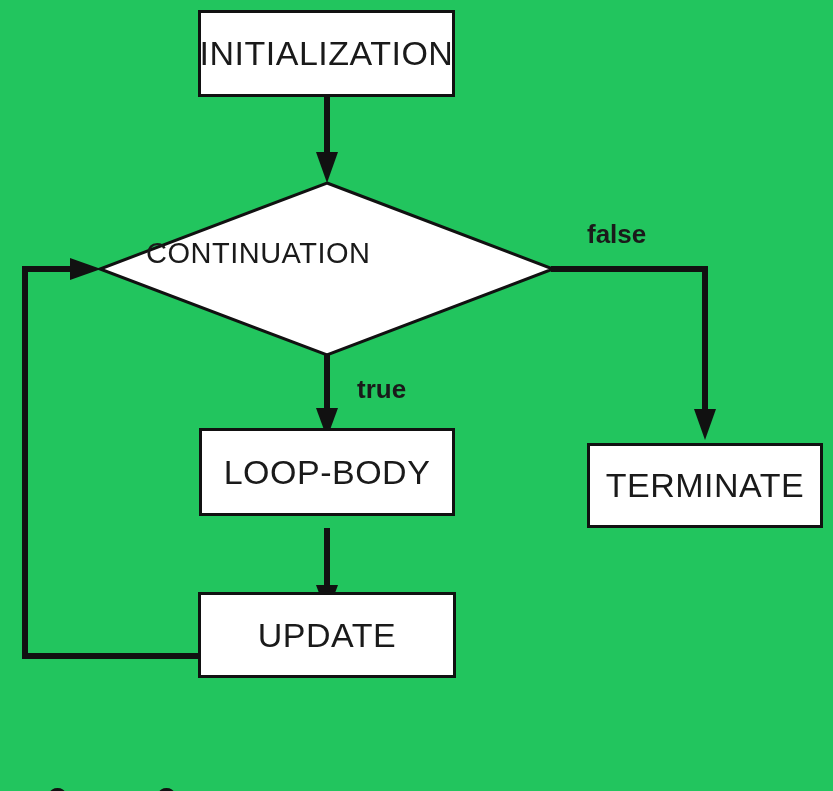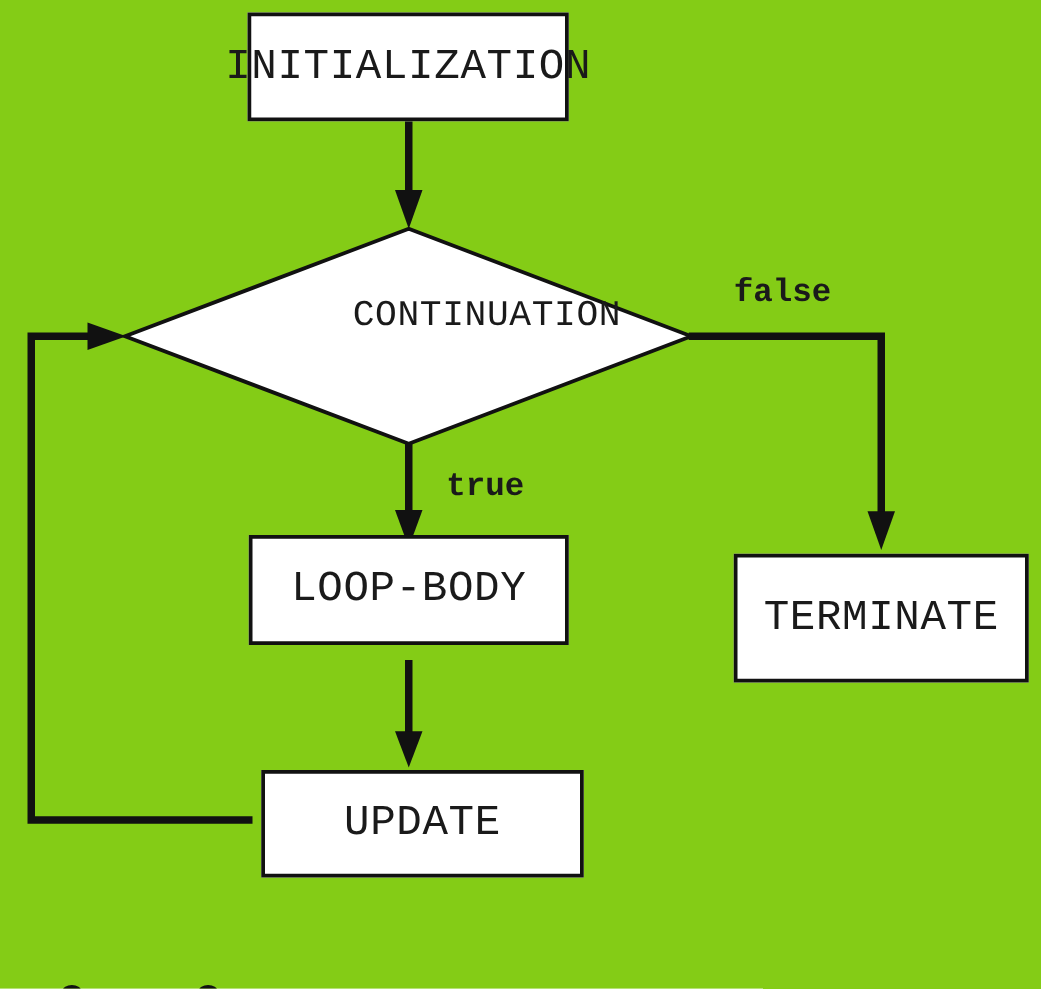--- a/index.html
+++ b/index.html
@@ -4,22 +4,22 @@
 <style>
   html, body {
     margin: 0;
     padding: 0;
     background: #ffffff;
   }
   .canvas {
     position: relative;
     width: 833px;
     height: 791px;
-    background: #84cc16;
-    font-family: Liberation Mono, monospace;
+    background: #22c55e;
+    font-family: Liberation Sans, sans-serif;
     color: #111111;
     overflow: hidden;
   }
   .layer {
     position: absolute;
     left: 0;
     top: 0;
   }
   .node {
     position: absolute;
@@ -29,29 +29,29 @@
     display: flex;
     align-items: center;
     justify-content: center;
     font-size: 34px;
     letter-spacing: 0.5px;
     color: #1a1a1a;
     white-space: nowrap;
   }
   .node-initialization { left: 198px; top: 10px;  width: 257px; height: 87px; }
   .node-loop-body      { left: 199px; top: 428px; width: 256px; height: 88px; }
-  .node-terminate      { left: 587px; top: 443px; width: 236px; height: 103px; }
-  .node-update         { left: 198px; top: 616px; width: 258px; height: 86px; margin-left: 11px; }
+  .node-terminate      { left: 587px; top: 443px; width: 236px; height: 85px; }
+  .node-update         { left: 198px; top: 592px; width: 258px; height: 86px; }
 
   .diamond-label {
     position: absolute;
-    left: 157px;
+    left: 146px;
     top: 235px;
     width: 340px;
-    text-align: right;
+    text-align: left;
     font-size: 29px;
     line-height: 36px;
     letter-spacing: 0.5px;
     color: #1a1a1a;
   }
   .edge-label {
     position: absolute;
     font-size: 26px;
     font-weight: bold;
     color: #1a1a1a;

